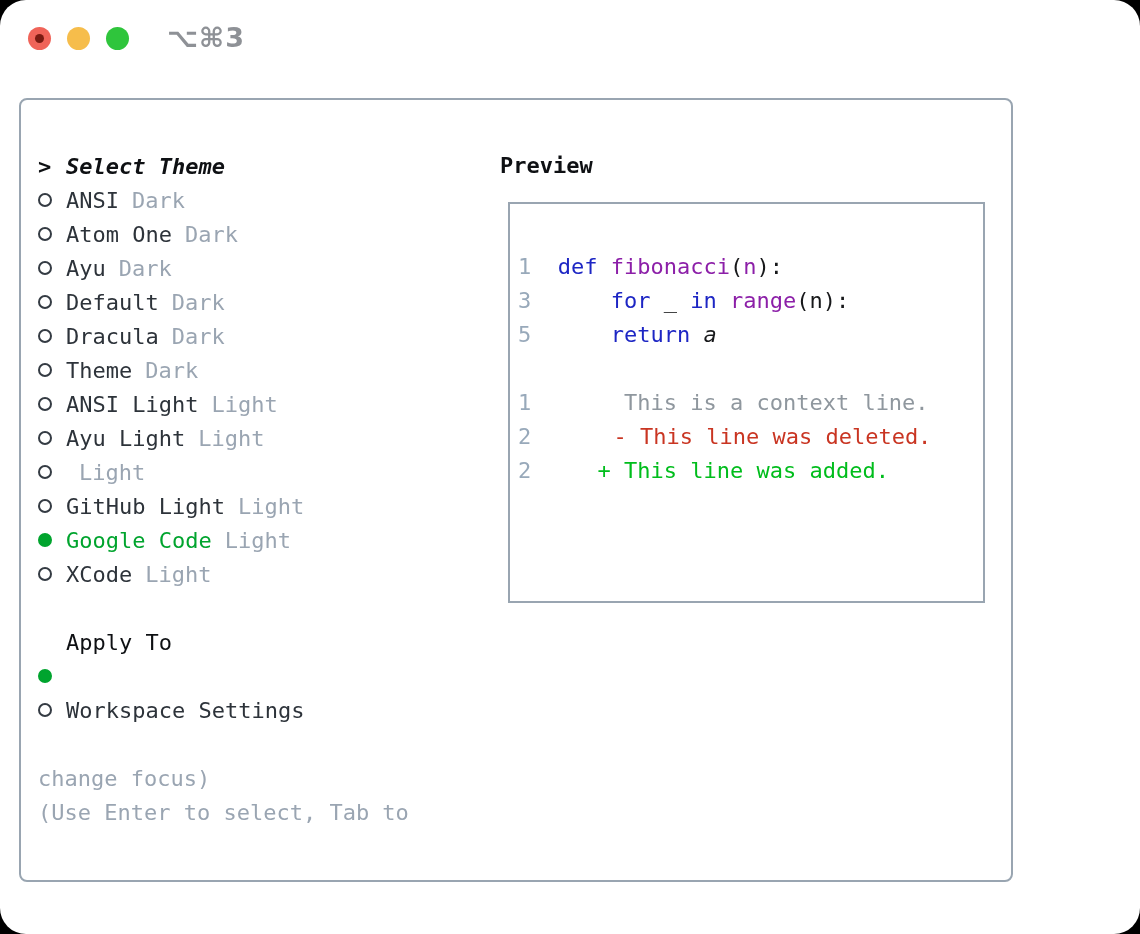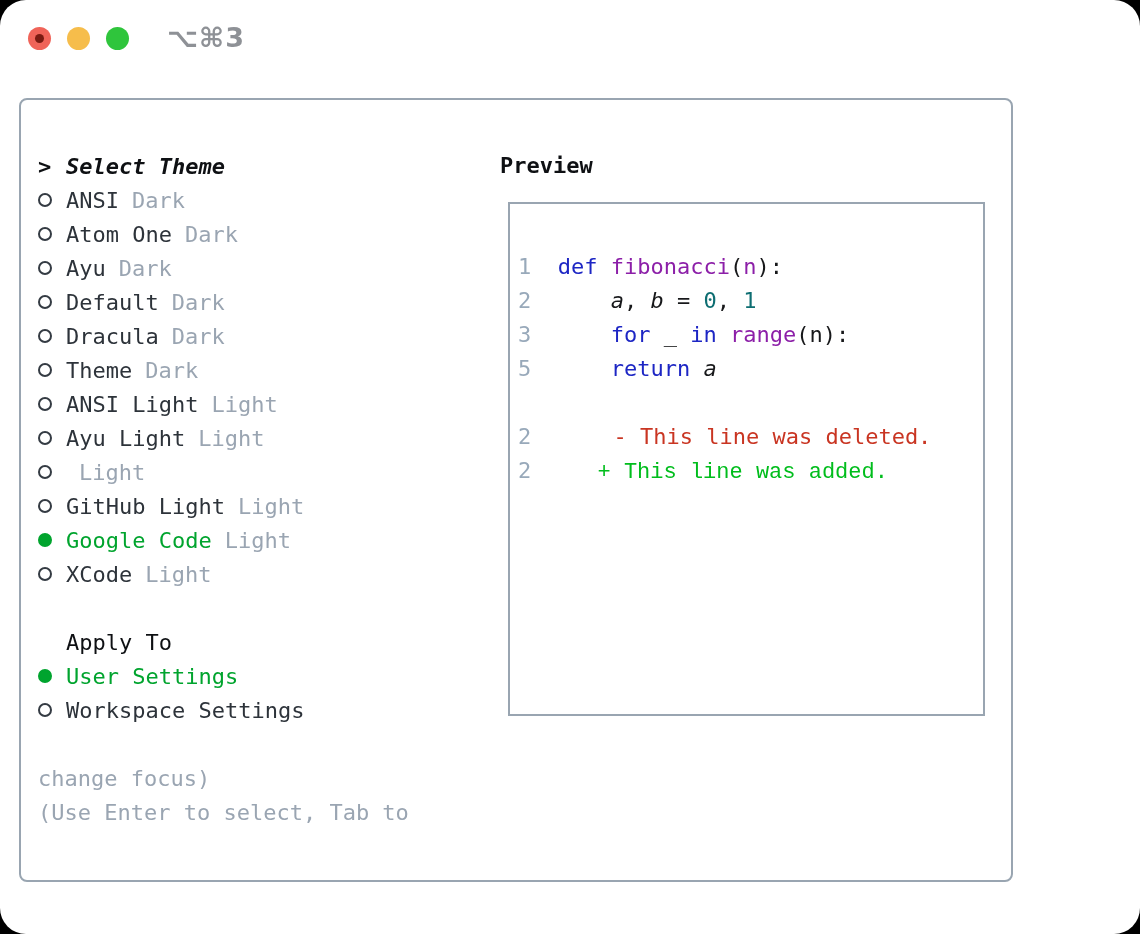--- a/index.html
+++ b/index.html
@@ -66,34 +66,34 @@
   .label.bold{font-weight:bold;color:var(--heading-black);font-style:italic;}
   .apply-title{color:var(--heading-black);}
   .tag{color:var(--muted-gray);margin-left:13px;}
   .hint{color:var(--muted-gray);}
   
   .preview-title{
     position:absolute;left:479px;top:49px;height:34px;line-height:34px;
     font-size:22px;font-weight:bold;color:var(--heading-black);
   }
   .preview-box{
-    position:absolute;left:487px;top:102px;width:477px;height:514px;
+    position:absolute;left:487px;top:102px;width:477px;height:401px;
     border:2px solid var(--border-gray);box-sizing:border-box;
     padding:46px 0 0 8px;overflow:hidden;
   }
   .pline{height:34px;line-height:34px;font-size:22px;white-space:pre;}
   .ln{color:var(--line-number-gray);}
   .kw{color:var(--keyword-blue);}
   .fn{color:var(--function-purple);}
   .num{color:var(--number-teal);}
   .pln{color:var(--code-black);}
   .var{color:var(--code-black);font-style:italic;}
   .ctx{color:var(--context-gray);}
   .del{color:var(--diff-deleted);margin-left:16px;}
-  .add{color:var(--diff-added);font-family:Liberation Mono, monospace;}
+  .add{color:var(--diff-added);}
 </style>
 </head>
 <body>
 
 <div class="window">
 
   <div class="titlebar">
     <div class="light light-close">
       <div class="dot"></div>
     </div>
@@ -126,38 +126,38 @@
         </div>
 
       <div class="row"></div>
 
       <div class="row">
         <span class="marker"></span>
         <span class="label apply-title">Apply To</span>
       </div>
 
       <div id="apply-list">
-          <div class="row"><span class="marker"><span class="radio sel"></span></span><span class="label sel">User Settings</span></div>
+          <div class="row"><span class="marker"><span class="radio sel"></span></span></div>
           <div class="row"><span class="marker"><span class="radio"></span></span><span class="label">Workspace Settings</span></div>
         </div>
 
       <div class="row"></div>
 
       <div id="hint-lines">
           <div class="row"><span class="hint">change focus)</span></div>
           <div class="row"><span class="hint">(Use Enter to select, Tab to</span></div>
         </div>
     </div>
 
     <div class="preview-title">Preview</div>
 
     <div class="preview-box" id="preview-box">
         <div class="pline"><span class="ln">1</span><span class="pln">  </span><span class="kw">def</span><span class="pln"> </span><span class="fn">fibonacci</span><span class="pln">(</span><span class="fn">n</span><span class="pln">):</span></div>
-        <div class="pline"><span class="ln">2</span><span class="pln">      </span><span class="var">a</span><span class="pln">, </span><span class="var">b</span><span class="pln"> = </span><span class="num">0</span><span class="pln">, </span><span class="num">1</span></div>
         <div class="pline"><span class="ln">3</span><span class="pln">      </span><span class="kw">for</span><span class="pln"> _ </span><span class="kw">in</span><span class="pln"> </span><span class="fn">range</span><span class="pln">(n):</span></div>
         <div class="pline"><span class="ln">5</span><span class="pln">      </span><span class="kw">return</span><span class="pln"> </span><span class="var">a</span></div>
         <div class="pline"></div>
+        <div class="pline"><span class="ln">1</span><span class="pln">       </span><span class="ctx">This is a context line.</span></div>
         <div class="pline"><span class="ln">2</span><span class="pln">     </span><span class="del">- This line was deleted.</span></div>
         <div class="pline"><span class="ln">2</span><span class="pln">     </span><span class="add">+ This line was added.</span></div>
       </div>
 
   </div>
 </div>
 
 </body></html>

